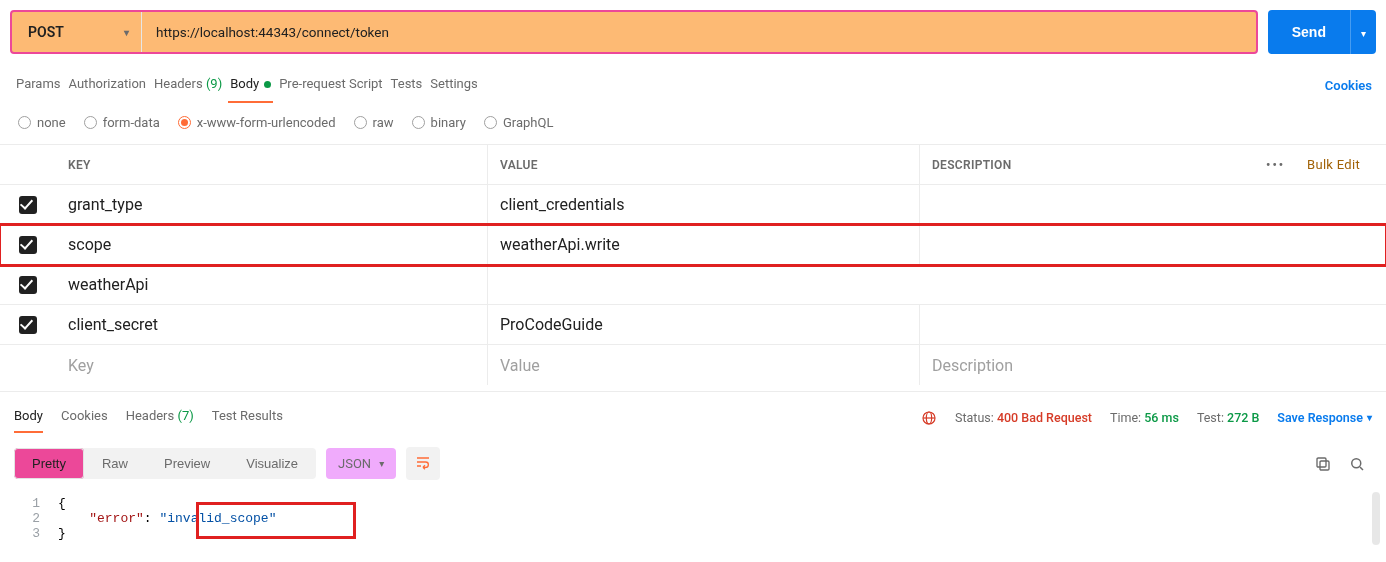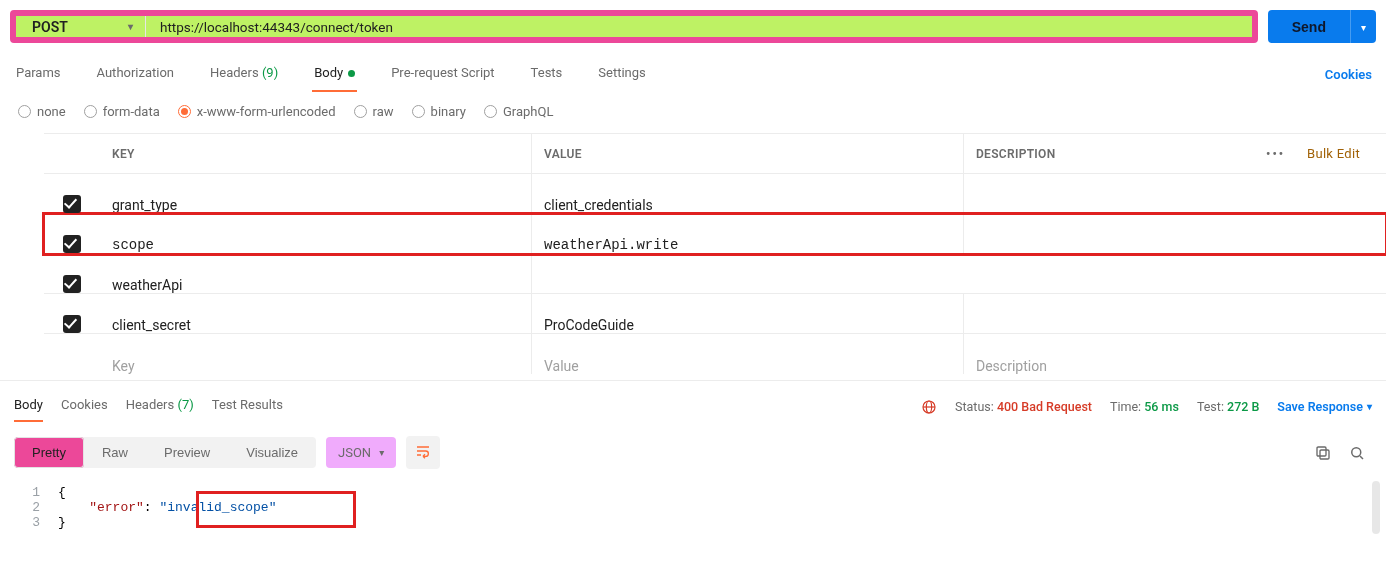--- a/index.html
+++ b/index.html
@@ -13,24 +13,24 @@
   
   .request-bar {
     display: flex;
     gap: 10px;
     padding: 10px 10px 6px 10px;
     align-items: stretch;
   }
   .method-url-group {
     display: flex;
     flex: 1;
-    border: 6px solid #ec4899;
+    border: 2px solid #ec4899;
     border-radius: 4px;
-    background: #bef264;
-    height: 33px;
+    background: #fdba74;
+    height: 44px;
   }
   .method-select {
     display: flex;
     align-items: center;
     justify-content: space-between;
     padding: 0 12px 0 16px;
     min-width: 130px;
     font-weight: 600;
     font-size: 14px;
     color: #212121;
@@ -43,21 +43,21 @@
     align-items: center;
     padding: 0 14px;
     font-size: 13.5px;
     color: #212121;
   }
   .send-group {
     display: flex;
   }
   .send-btn {
     background: #097BED;
-    color: #0f172a;
+    color: #ffffff;
     border: none;
     border-radius: 4px 0 0 4px;
     font-weight: 600;
     font-size: 14px;
     padding: 0 24px;
     cursor: pointer;
   }
   .send-caret {
     background: #097BED;
     color: #fff;
@@ -70,21 +70,21 @@
   .chev { font-size: 10px; color: #6b6b6b; }
   .chev.white { color: #fff; }
 
   
   .tabs-row {
     display: flex;
     align-items: center;
     justify-content: space-between;
     padding: 8px 14px 0 14px;
   }
-  .tabs { display: flex; gap: 32px; }
+  .tabs { display: flex; gap: 4px; }
   .tab {
     padding: 8px 2px 12px 2px;
     font-size: 13px;
     color: #6b6b6b;
     cursor: pointer;
     position: relative;
   }
   .tab.active { color: #212121; }
   .tab.active::after {
     content: "";
@@ -117,58 +117,58 @@
     border: 1.5px solid #a0a0a0; display:inline-block; position:relative;
   }
   .radio.selected .radio-circle {
     border-color:#ff6c37;
   }
   .radio.selected .radio-circle::after {
     content:""; position:absolute; inset:2px; border-radius:50%; background:#ff6c37;
   }
 
   
-  .kv-table { border-top:1px solid #ececec;margin-left:44px; }
+  .kv-table { border-top:1px solid #ececec; }
   .kv-row {
     display:grid;
     grid-template-columns: 56px 432px 432px 1fr;
     border-bottom:1px solid #ececec;
     min-height: 40px;
     align-items: stretch;
   }
   .kv-head .cell {
     font-weight:600; font-size:12px; color:#6b6b6b;
     display:flex; align-items:center; padding:10px 12px;
     letter-spacing: .3px;
   }
   .cell {
-    display:flex; align-items:flex-end;
+    display:flex; align-items:center;
     padding:0 12px;
-    font-size: 14px;
+    font-size: 16px;
     color:#212121;
     border-right:1px solid #ececec;
   }
   .kv-head .cell:last-child, .kv-row .cell:last-child { border-right:none; }
   .cell.check { justify-content:center; border-right:none; }
   .checkbox-on {
     width:18px; height:18px; background:#212121; border-radius:3px; position:relative;
   }
   .checkbox-on::after {
     content:""; position:absolute; left:4px; top:1px; width:5px; height:10px;
     border:solid #fff; border-width:0 2px 2px 0; transform:rotate(42deg);
   }
   .placeholder { color:#a0a0a0; }
   .desc-head-controls {
     display:flex; align-items:center; gap:22px; padding-right:14px; justify-content:flex-end; flex:1;
   }
   .desc-head-wrap { display:flex; align-items:center; flex:1; }
   .more-dots { letter-spacing:2px; color:#6b6b6b; cursor:pointer; font-weight:700; }
   .bulk-edit { font-weight:400; color:#a16207; cursor:pointer; font-size:13px; }
 
-  .row-highlight { outline: 3px solid #e02020; outline-offset:-1px;font-family:Liberation Mono, monospace; }
+  .row-highlight { outline: 3px solid #e02020; outline-offset:-1px; }
 
   
   .resp-tabs-row {
     display:flex; align-items:center; justify-content:space-between;
     padding: 10px 14px 0 14px;
     border-top:1px solid #ececec;
     margin-top: 6px;
   }
   .resp-tabs { display:flex; gap:18px; }
   .resp-tab {

